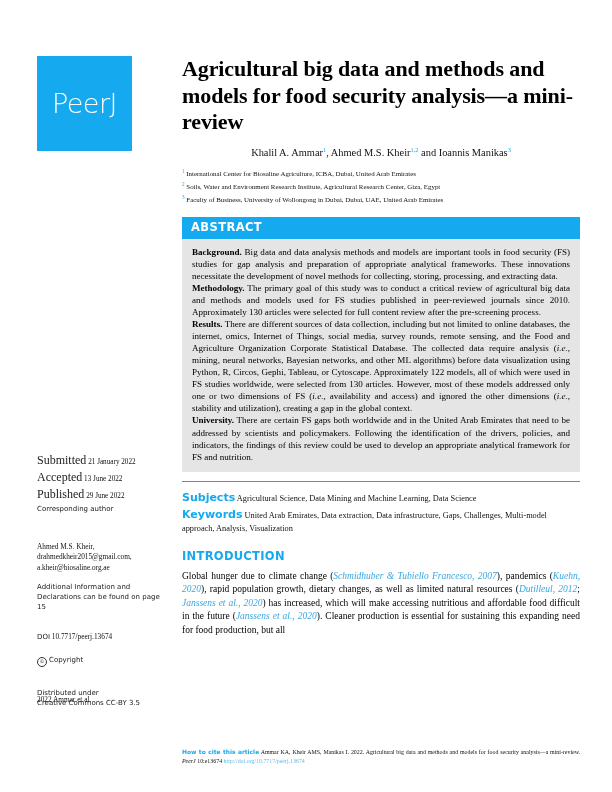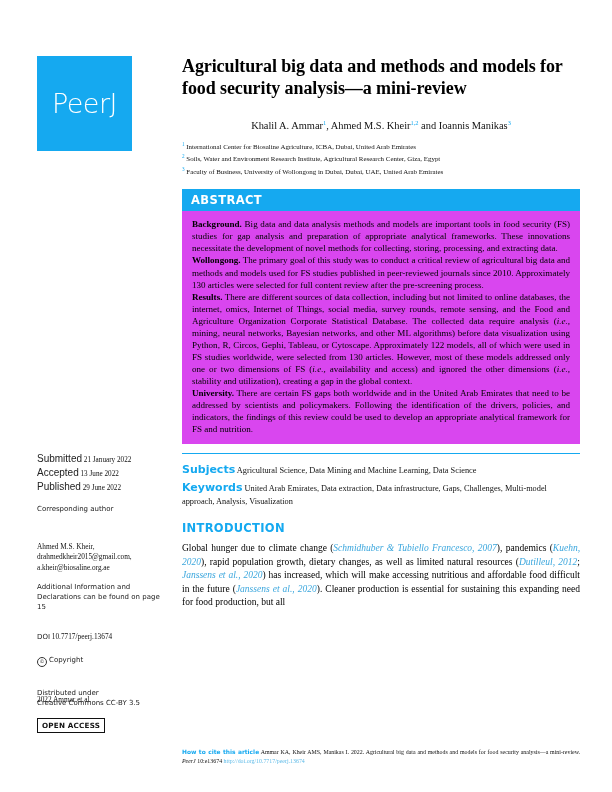--- a/index.html
+++ b/index.html
@@ -43,22 +43,22 @@
 
   .meta {
     position: absolute;
     left: 37px;
     width: 130px;
     font-size: 7.1px;
     line-height: 1.42;
   }
   .meta-block { margin-bottom: 8px; }
   .meta-label {
-    font-family: Liberation Sans, sans-serif;
-    font-size: 10px;
+    font-family: Liberation Serif, serif;
+    font-size: 12px;
     color: #222;
   }
   .meta-val {
     font-family: "Liberation Serif", serif;
     font-size: 7.2px;
     color: #111;
   }
   .meta-row { white-space: nowrap; }
   .meta-sans {
     font-family: "DejaVu Sans", sans-serif;
@@ -100,25 +100,25 @@
 
   
   .main {
     position: absolute;
     left: 182px;
     top: 56px;
     width: 398px;
   }
   .title {
     font-family: "Liberation Serif", serif;
-    font-size: 18px;
+    font-size: 22px;
     font-weight: bold;
     line-height: 1.21;
     letter-spacing: -0.1px;
-    margin: 0 0 19px 0;
+    margin: 0 0 10px 0;
     color: #000;
   }
   .authors {
     font-family: "Liberation Serif", serif;
     font-size: 10.4px;
     line-height: 1.3;
     margin: 0 0 7px 0;
     text-align: center;
     color: #111;
   }
@@ -126,21 +126,21 @@
   .affils {
     font-size: 6.9px;
     line-height: 1.54;
     color: #111;
     margin-bottom: 11px;
   }
   .affils sup { font-size: 5.2px; color: #15a9f0; }
 
   
   .abstract-box {
-    background: #d946ef;
+    background: #e5e5e5;
     width: 398px;
   }
   .abstract-head {
     background: #15a9f0;
     color: #ffffff;
     font-family: "DejaVu Sans", sans-serif;
     font-weight: bold;
     font-size: 11.5px;
     letter-spacing: 0.4px;
     padding: 3.5px 9px 4.5px 9px;
@@ -258,41 +258,38 @@
       <span class="cc-badge">©</span><span>Copyright</span>
     </div>
     <div class="meta-serif">2022 Ammar et al.</div>
   </div>
 
   <div class="meta" style="top:688px;">
     <div class="meta-sans">Distributed under</div>
     <div class="meta-sans">Creative Commons CC-BY 3.5</div>
   </div>
 
-  <div class="meta" style="top:718px;">
-    <span class="oa-badge">OPEN ACCESS</span>
-  </div>
 
   <div class="main">
 
     <h1 class="title">Agricultural big data and methods and models for food security analysis—a mini-review</h1>
 
     <div class="authors">Khalil A. Ammar<sup>1</sup>,  Ahmed M.S. Kheir<sup>1,2</sup> and  Ioannis Manikas<sup>3</sup></div>
 
     <div class="affils">
         <div><sup>1</sup> International Center for Biosaline Agriculture, ICBA, Dubai, United Arab Emirates</div>
         <div><sup>2</sup> Soils, Water and Environment Research Institute, Agricultural Research Center, Giza, Egypt</div>
         <div><sup>3</sup> Faculty of Business, University of Wollongong in Dubai, Dubai, UAE, United Arab Emirates</div>
       </div>
 
     <div class="abstract-box">
       <div class="abstract-head">ABSTRACT</div>
       <div class="abstract-body">
         <p><b>Background.</b><span> Big data and data analysis methods and models are important tools in food security (FS) studies for gap analysis and preparation of appropriate analytical frameworks. These innovations necessitate the development of novel methods for collecting, storing, processing, and extracting data.</span></p>
-        <p><b>Wollongong.</b><span> The primary goal of this study was to conduct a critical review of agricultural big data and methods and models used for FS studies published in peer-reviewed journals since 2010. Approximately 130 articles were selected for full content review after the pre-screening process.</span></p>
+        <p><b>Methodology.</b><span> The primary goal of this study was to conduct a critical review of agricultural big data and methods and models used for FS studies published in peer-reviewed journals since 2010. Approximately 130 articles were selected for full content review after the pre-screening process.</span></p>
         <p><b>Results.</b><span> There are different sources of data collection, including but not limited to online databases, the internet, omics, Internet of Things, social media, survey rounds, remote sensing, and the Food and Agriculture Organization Corporate Statistical Database. The collected data require analysis (</span><i>i.e.,</i><span> mining, neural networks, Bayesian networks, and other ML algorithms) before data visualization using Python, R, Circos, Gephi, Tableau, or Cytoscape. Approximately 122 models, all of which were used in FS studies worldwide, were selected from 130 articles. However, most of these models addressed only one or two dimensions of FS (</span><i>i.e.,</i><span> availability and access) and ignored the other dimensions (</span><i>i.e.,</i><span> stability and utilization), creating a gap in the global context.</span></p>
         <p><b>University.</b><span> There are certain FS gaps both worldwide and in the United Arab Emirates that need to be addressed by scientists and policymakers. Following the identification of the drivers, policies, and indicators, the findings of this review could be used to develop an appropriate analytical framework for FS and nutrition.</span></p>
       </div>
     </div>
 
     <hr class="rule-blue">
 
     <div class="subjects">
       <span class="sk-label">Subjects</span><span> Agricultural Science, Data Mining and Machine Learning, Data Science</span>
     </div>

